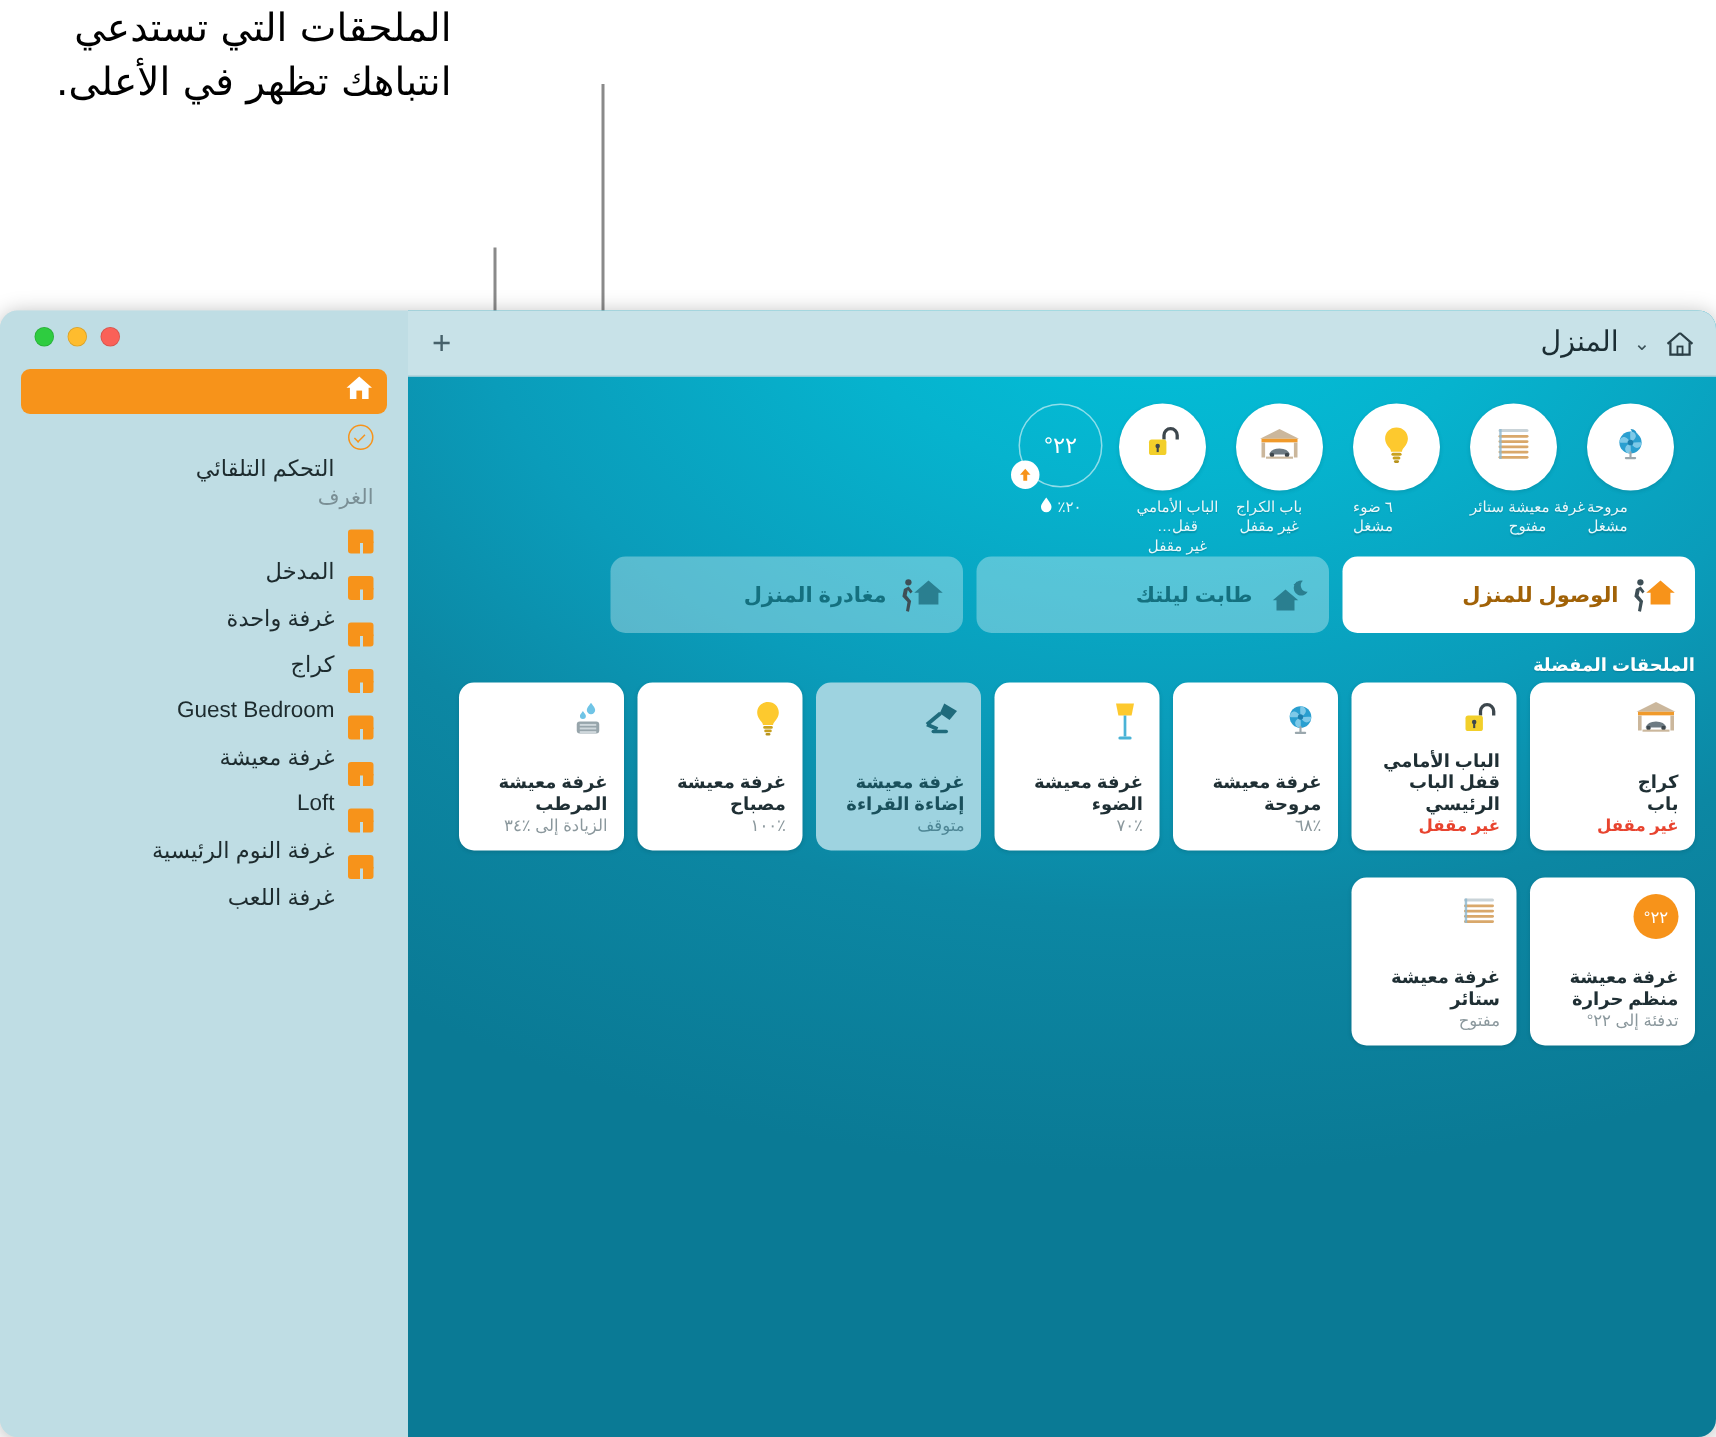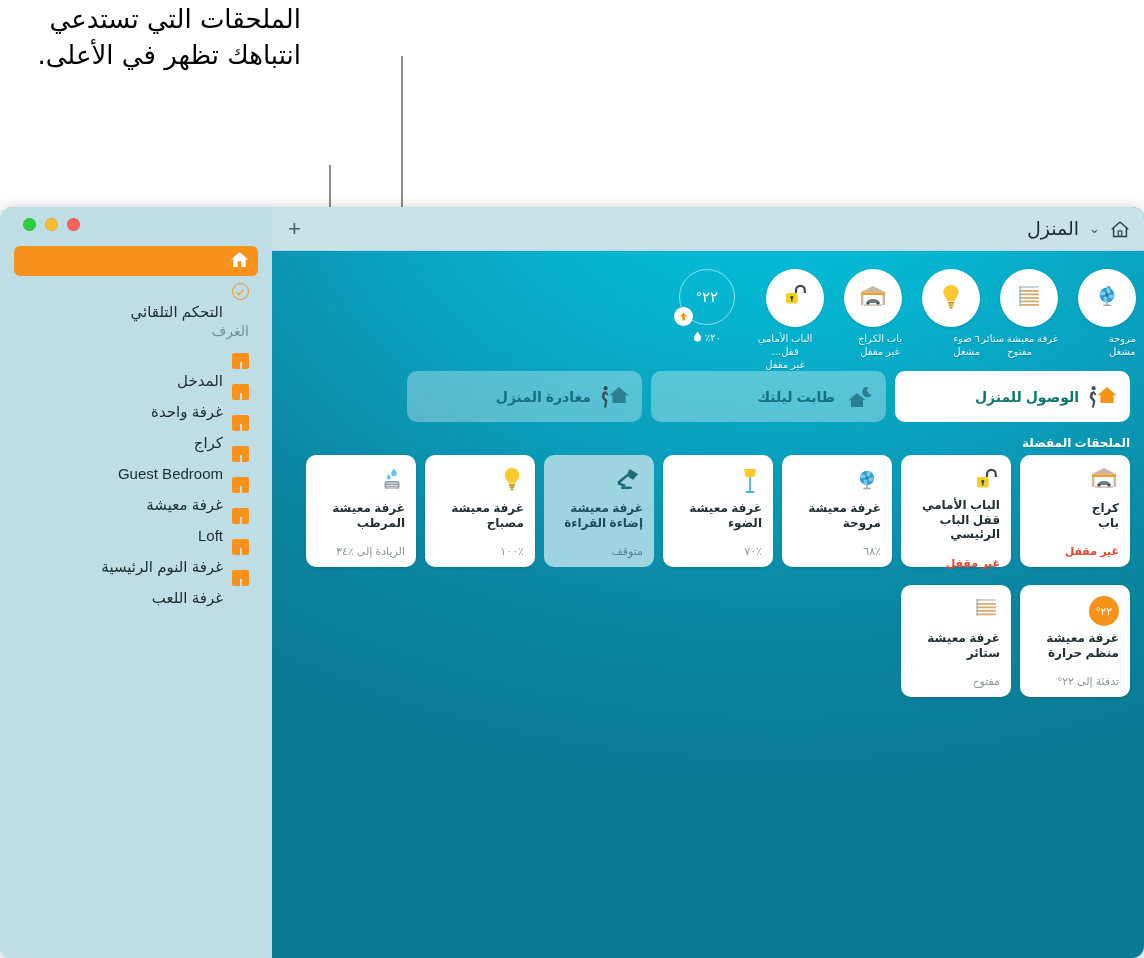--- a/index.html
+++ b/index.html
@@ -151,21 +151,21 @@
     display:flex;
     flex-direction:row;
     align-items:flex-start;
     justify-content:flex-start;
     gap:0px;
     padding:18px 8px 0 0;
     direction:rtl;
   }
   .status-item{
     width:78px;
-    display:flex;flex-direction:column;align-items:flex-start;
+    display:flex;flex-direction:column;align-items:flex-end;
   }
   .circ{
     width:58px;height:58px;border-radius:50%;
     background:#fff;
     display:flex;align-items:center;justify-content:center;
     box-shadow:0 1px 3px rgba(0,0,0,.12);
   }
   .st-txt{
     margin-top:6px;text-align:center;color:#eaf8fb;
     font-size:10px;line-height:1.28;
@@ -211,21 +211,21 @@
   }
   .scene{
     width:235px;height:51px;
     border-radius:10px;
     display:flex;align-items:center;
     gap:9px;
     padding:0 12px;
     box-sizing:border-box;
     font-size:14px;font-weight:700;
   }
-  .scene.on{ background:#ffffff; color:#0f766e;text-align:right; }
+  .scene.on{ background:#ffffff; color:#a16207;text-align:right; }
   .scene.off{ background:rgba(255,255,255,.32); color:#14707f; }
   .scene .sc-ico{flex:0 0 30px;height:26px;position:relative;}
 
   
   .tiles{
     padding:0 14px;
     display:flex;flex-wrap:wrap;
     gap:9px;
     justify-content:flex-start;
     direction:rtl;
@@ -238,21 +238,21 @@
     padding:11px 11px 9px 11px;
     display:flex;flex-direction:column;
     justify-content:space-between;
     box-shadow:0 1px 3px rgba(0,0,0,.12);
   }
   .tile.sel{ background:#9ed3e0; box-shadow:none; }
   .tile .ti-top{height:34px;display:flex;align-items:flex-start;justify-content:flex-start;}
   .tile .ti-body{text-align:right;}
   .tile .t1{font-size:12px;font-weight:700;color:#1f2f34;line-height:1.2;}
   .tile .t2{font-size:12px;font-weight:700;color:#1f2f34;line-height:1.2;text-align:right;}
-  .tile .t3{font-size:11px;color:#8b989d;line-height:1.3;margin-top:14px;}
+  .tile .t3{font-size:11px;color:#8b989d;line-height:1.3;margin-top:1px;}
   .tile.sel .t1,.tile.sel .t2{color:#19505c;}
   .tile.sel .t3{color:#4e8695;}
   .t3.warn{color:#e8442f;font-weight:700;}
   .thermo-pill{
     width:30px;height:30px;border-radius:50%;background:#f7931a;
     color:#fff;font-size:11px;display:flex;align-items:center;justify-content:center;
   }
 </style>
 </head>
 <body>

